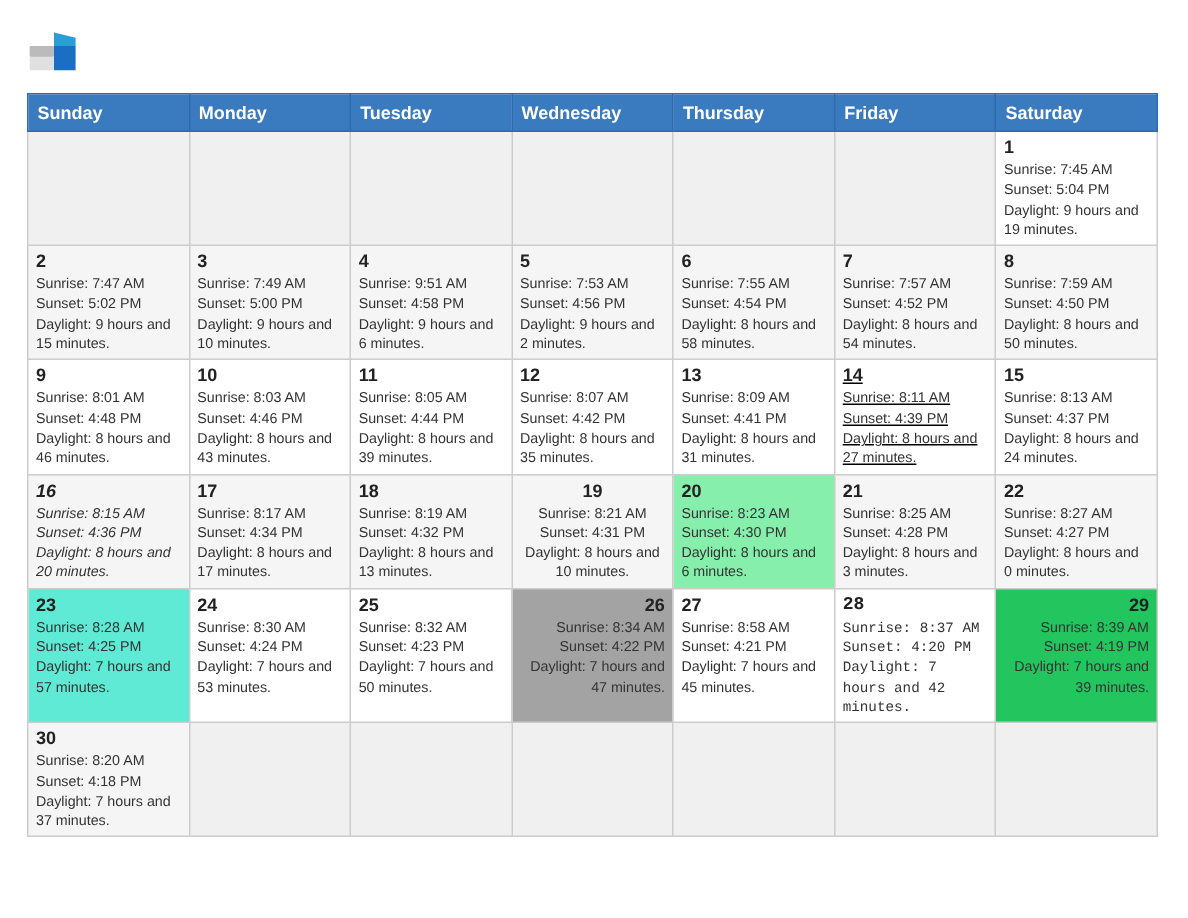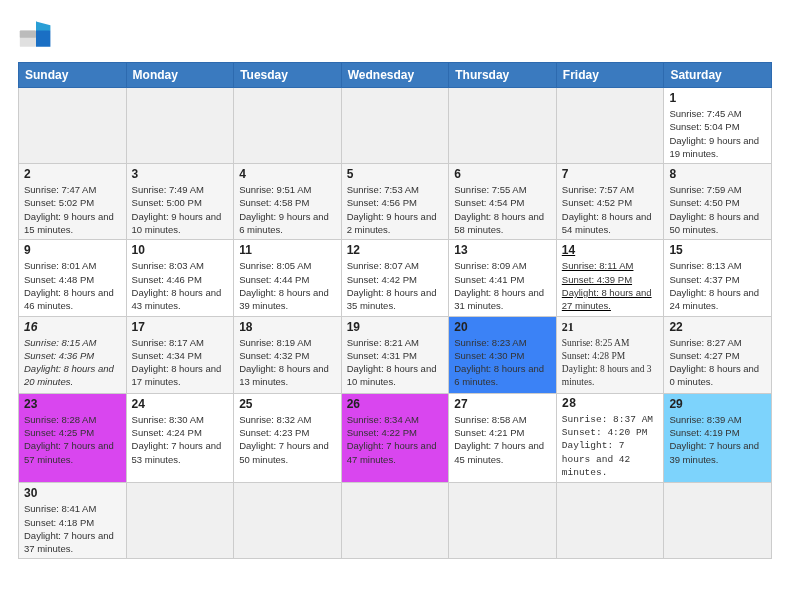--- a/index.html
+++ b/index.html
@@ -265,104 +265,104 @@
 Daylight: 8 hours
 and 17 minutes.</div>
           </td>
           <td style="background: rgb(245, 245, 245);">
             <span class="day-num">18</span>
             <div class="day-info">Sunrise: 8:19 AM
 Sunset: 4:32 PM
 Daylight: 8 hours
 and 13 minutes.</div>
           </td>
-          <td style="background: rgb(245, 245, 245);">
+          <td style="background: rgb(245, 245, 245); text-align: center;">
             <span class="day-num">19</span>
             <div class="day-info">Sunrise: 8:21 AM
 Sunset: 4:31 PM
 Daylight: 8 hours
 and 10 minutes.</div>
           </td>
-          <td style="background: #3b82f6;">
+          <td style="background: #86efac;">
             <span class="day-num">20</span>
             <div class="day-info">Sunrise: 8:23 AM
 Sunset: 4:30 PM
 Daylight: 8 hours
 and 6 minutes.</div>
           </td>
-          <td style="background: rgb(245, 245, 245); font-family: Liberation Serif, serif;">
+          <td style="background: rgb(245, 245, 245);">
             <span class="day-num">21</span>
             <div class="day-info">Sunrise: 8:25 AM
 Sunset: 4:28 PM
 Daylight: 8 hours
 and 3 minutes.</div>
           </td>
           <td style="background: rgb(245, 245, 245);">
             <span class="day-num">22</span>
             <div class="day-info">Sunrise: 8:27 AM
 Sunset: 4:27 PM
 Daylight: 8 hours
 and 0 minutes.</div>
           </td>
         </tr>
         <tr>
-          <td style="background: #d946ef; margin-top: 36px;">
+          <td style="background: #5eead4; margin-top: 36px;">
             <span class="day-num">23</span>
             <div class="day-info">Sunrise: 8:28 AM
 Sunset: 4:25 PM
 Daylight: 7 hours
 and 57 minutes.</div>
           </td>
           <td style="background: rgb(255, 255, 255);">
             <span class="day-num">24</span>
             <div class="day-info">Sunrise: 8:30 AM
 Sunset: 4:24 PM
 Daylight: 7 hours
 and 53 minutes.</div>
           </td>
           <td style="background: rgb(255, 255, 255);">
             <span class="day-num">25</span>
             <div class="day-info">Sunrise: 8:32 AM
 Sunset: 4:23 PM
 Daylight: 7 hours
 and 50 minutes.</div>
           </td>
-          <td style="background: #d946ef;">
+          <td style="background: #a3a3a3; text-align: right;">
             <span class="day-num">26</span>
             <div class="day-info">Sunrise: 8:34 AM
 Sunset: 4:22 PM
 Daylight: 7 hours
 and 47 minutes.</div>
           </td>
           <td style="background: rgb(255, 255, 255);">
             <span class="day-num">27</span>
             <div class="day-info">Sunrise: 8:58 AM
 Sunset: 4:21 PM
 Daylight: 7 hours
 and 45 minutes.</div>
           </td>
           <td style="background: rgb(255, 255, 255); font-family: Liberation Mono, monospace;">
             <span class="day-num">28</span>
             <div class="day-info">Sunrise: 8:37 AM
 Sunset: 4:20 PM
 Daylight: 7 hours
 and 42 minutes.</div>
           </td>
-          <td style="background: #7dd3fc;">
+          <td style="background: #22c55e; text-align: right;">
             <span class="day-num">29</span>
             <div class="day-info">Sunrise: 8:39 AM
 Sunset: 4:19 PM
 Daylight: 7 hours
 and 39 minutes.</div>
           </td>
         </tr>
         <tr>
           <td style="background: rgb(245, 245, 245);">
             <span class="day-num">30</span>
-            <div class="day-info">Sunrise: 8:41 AM
+            <div class="day-info">Sunrise: 8:20 AM
 Sunset: 4:18 PM
 Daylight: 7 hours
 and 37 minutes.</div>
           </td>
           <td class="empty"></td>
           <td class="empty"></td>
           <td class="empty"></td>
           <td class="empty"></td>
           <td class="empty"></td>
           <td class="empty"></td>

